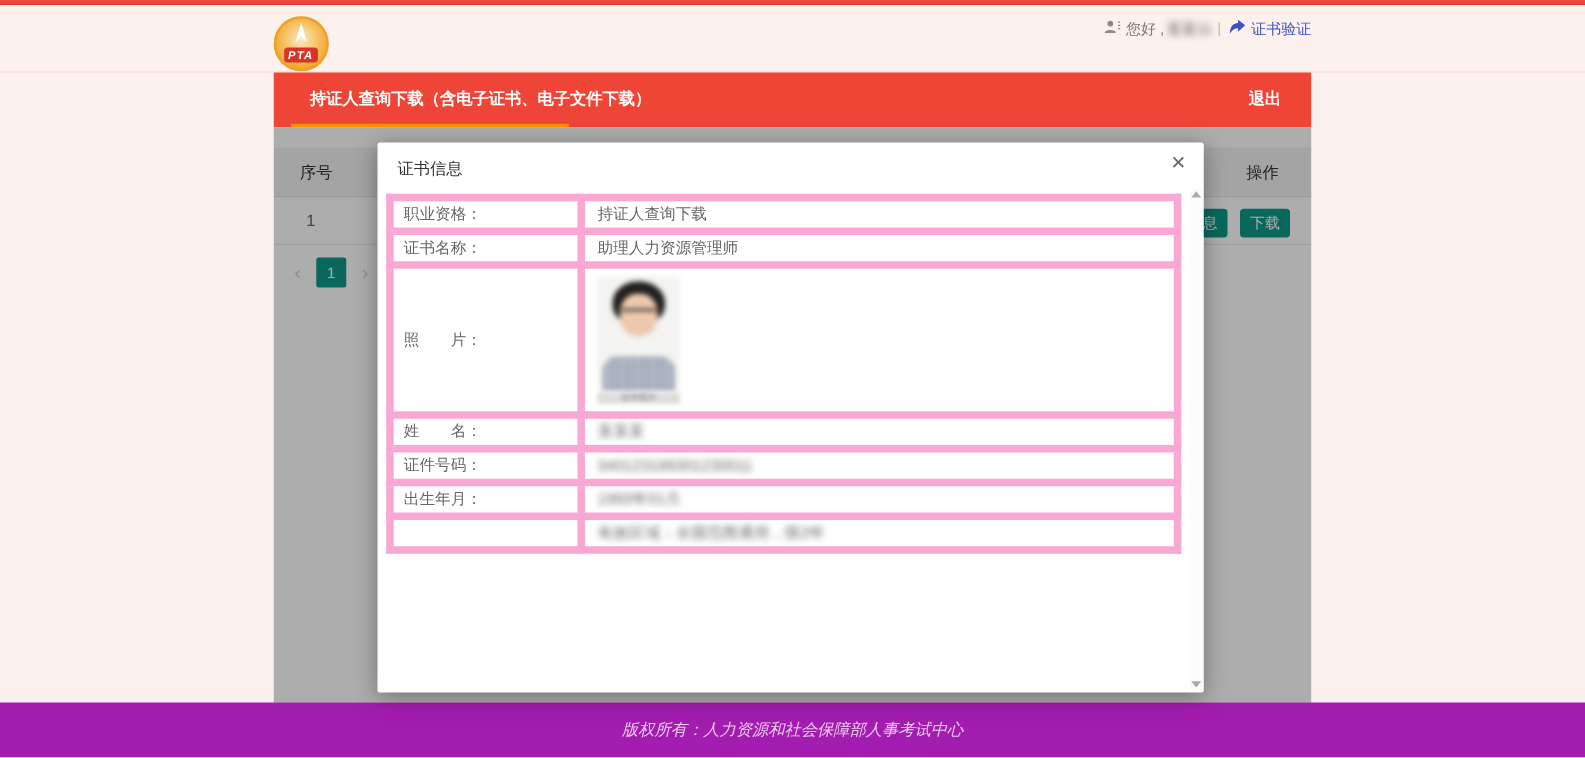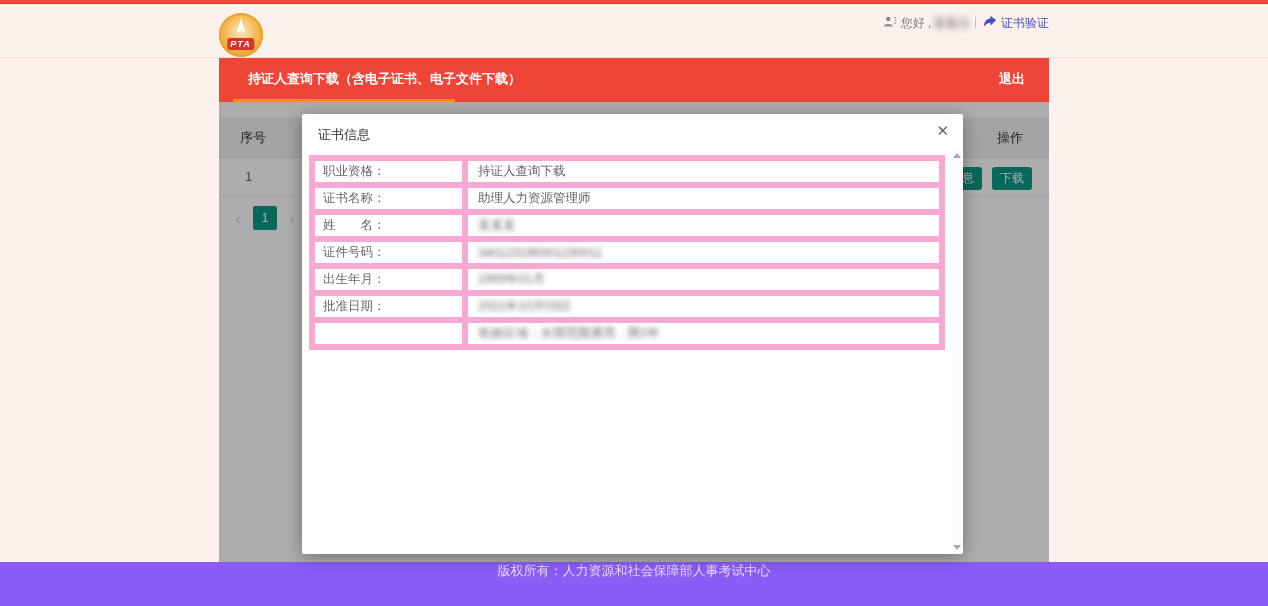--- a/index.html
+++ b/index.html
@@ -73,21 +73,21 @@
   .photo .shirt { position:absolute; left:4px; bottom:0; width:58px; height:28px; border-radius:12px 12px 0 0;
                   background:repeating-linear-gradient(90deg,#9fa8b8 0 3px,#b8bfcc 3px 6px); }
   .photo-caption { position:absolute; left:0; bottom:0; width:66px; height:9px; background:#dcdcda; filter:blur(1.5px);
                    font-size:7px; color:#777; text-align:center; line-height:9px; overflow:hidden; }
   .modal-scrollbar { position:absolute; top:37px; right:1px; bottom:2px; width:10px; background:#fbfbfb; }
   .sb-up, .sb-down { position:absolute; left:1px; width:0; height:0; border-left:4px solid transparent; border-right:4px solid transparent; }
   .sb-up { top:2px; border-bottom:5px solid #aaa; }
   .sb-down { bottom:2px; border-top:5px solid #aaa; }
 
   
-  .footer { position:absolute; top:562px; left:0; width:100%; height:44px; background:#8b5cf6; display:flex; align-items:flex-start; justify-content:center; }
+  .footer { position:absolute; top:562px; left:0; width:100%; height:44px; background:#a21caf; display:flex; align-items:center; justify-content:center;font-style:italic; }
   .footer-text { color:rgba(255,255,255,0.78); font-size:13px; }
 </style>
 </head>
 <body>
 
 <div class="page">
 
   <div class="top-strip"></div>
 
   <div class="header">
@@ -148,35 +148,45 @@
       <table class="info-table">
         <tbody>
             <tr class="row-s">
           <td class="lbl">职业资格：</td>
           <td class="val">持证人查询下载</td>
         </tr>
         <tr class="row-s">
           <td class="lbl">证书名称：</td>
           <td class="val">助理人力资源管理师</td>
         </tr>
+        <tr class="row-photo">
+          <td class="lbl">照　　片：</td>
+          <td class="val">
+            <div class="photo-wrap">
+              <div class="photo">
+                <div class="hair"></div>
+                <div class="face"></div>
+                <div class="glasses"></div>
+                <div class="shirt"></div>
+              </div>
+              <div class="photo-caption">证件照片</div>
+            </div>
+          </td>
+        </tr>
         <tr class="row-s">
           <td class="lbl">姓　　名：</td>
           <td class="val blurred">某某某</td>
         </tr>
         <tr class="row-s">
           <td class="lbl">证件号码：</td>
           <td class="val blurred">340123199301230011</td>
         </tr>
         <tr class="row-s">
           <td class="lbl">出生年月：</td>
           <td class="val blurred">1993年01月</td>
-        </tr>
-        <tr class="row-s">
-          <td class="lbl">批准日期：</td>
-          <td class="val blurred">2021年10月03日</td>
         </tr>
         <tr class="row-s">
           <td class="lbl"></td>
           <td class="val blurred">有效区域：全国范围通用，限2年</td>
         </tr>
       </tbody>
         </table>
     </div>
     <div class="modal-scrollbar">
       <div class="sb-up"></div>

